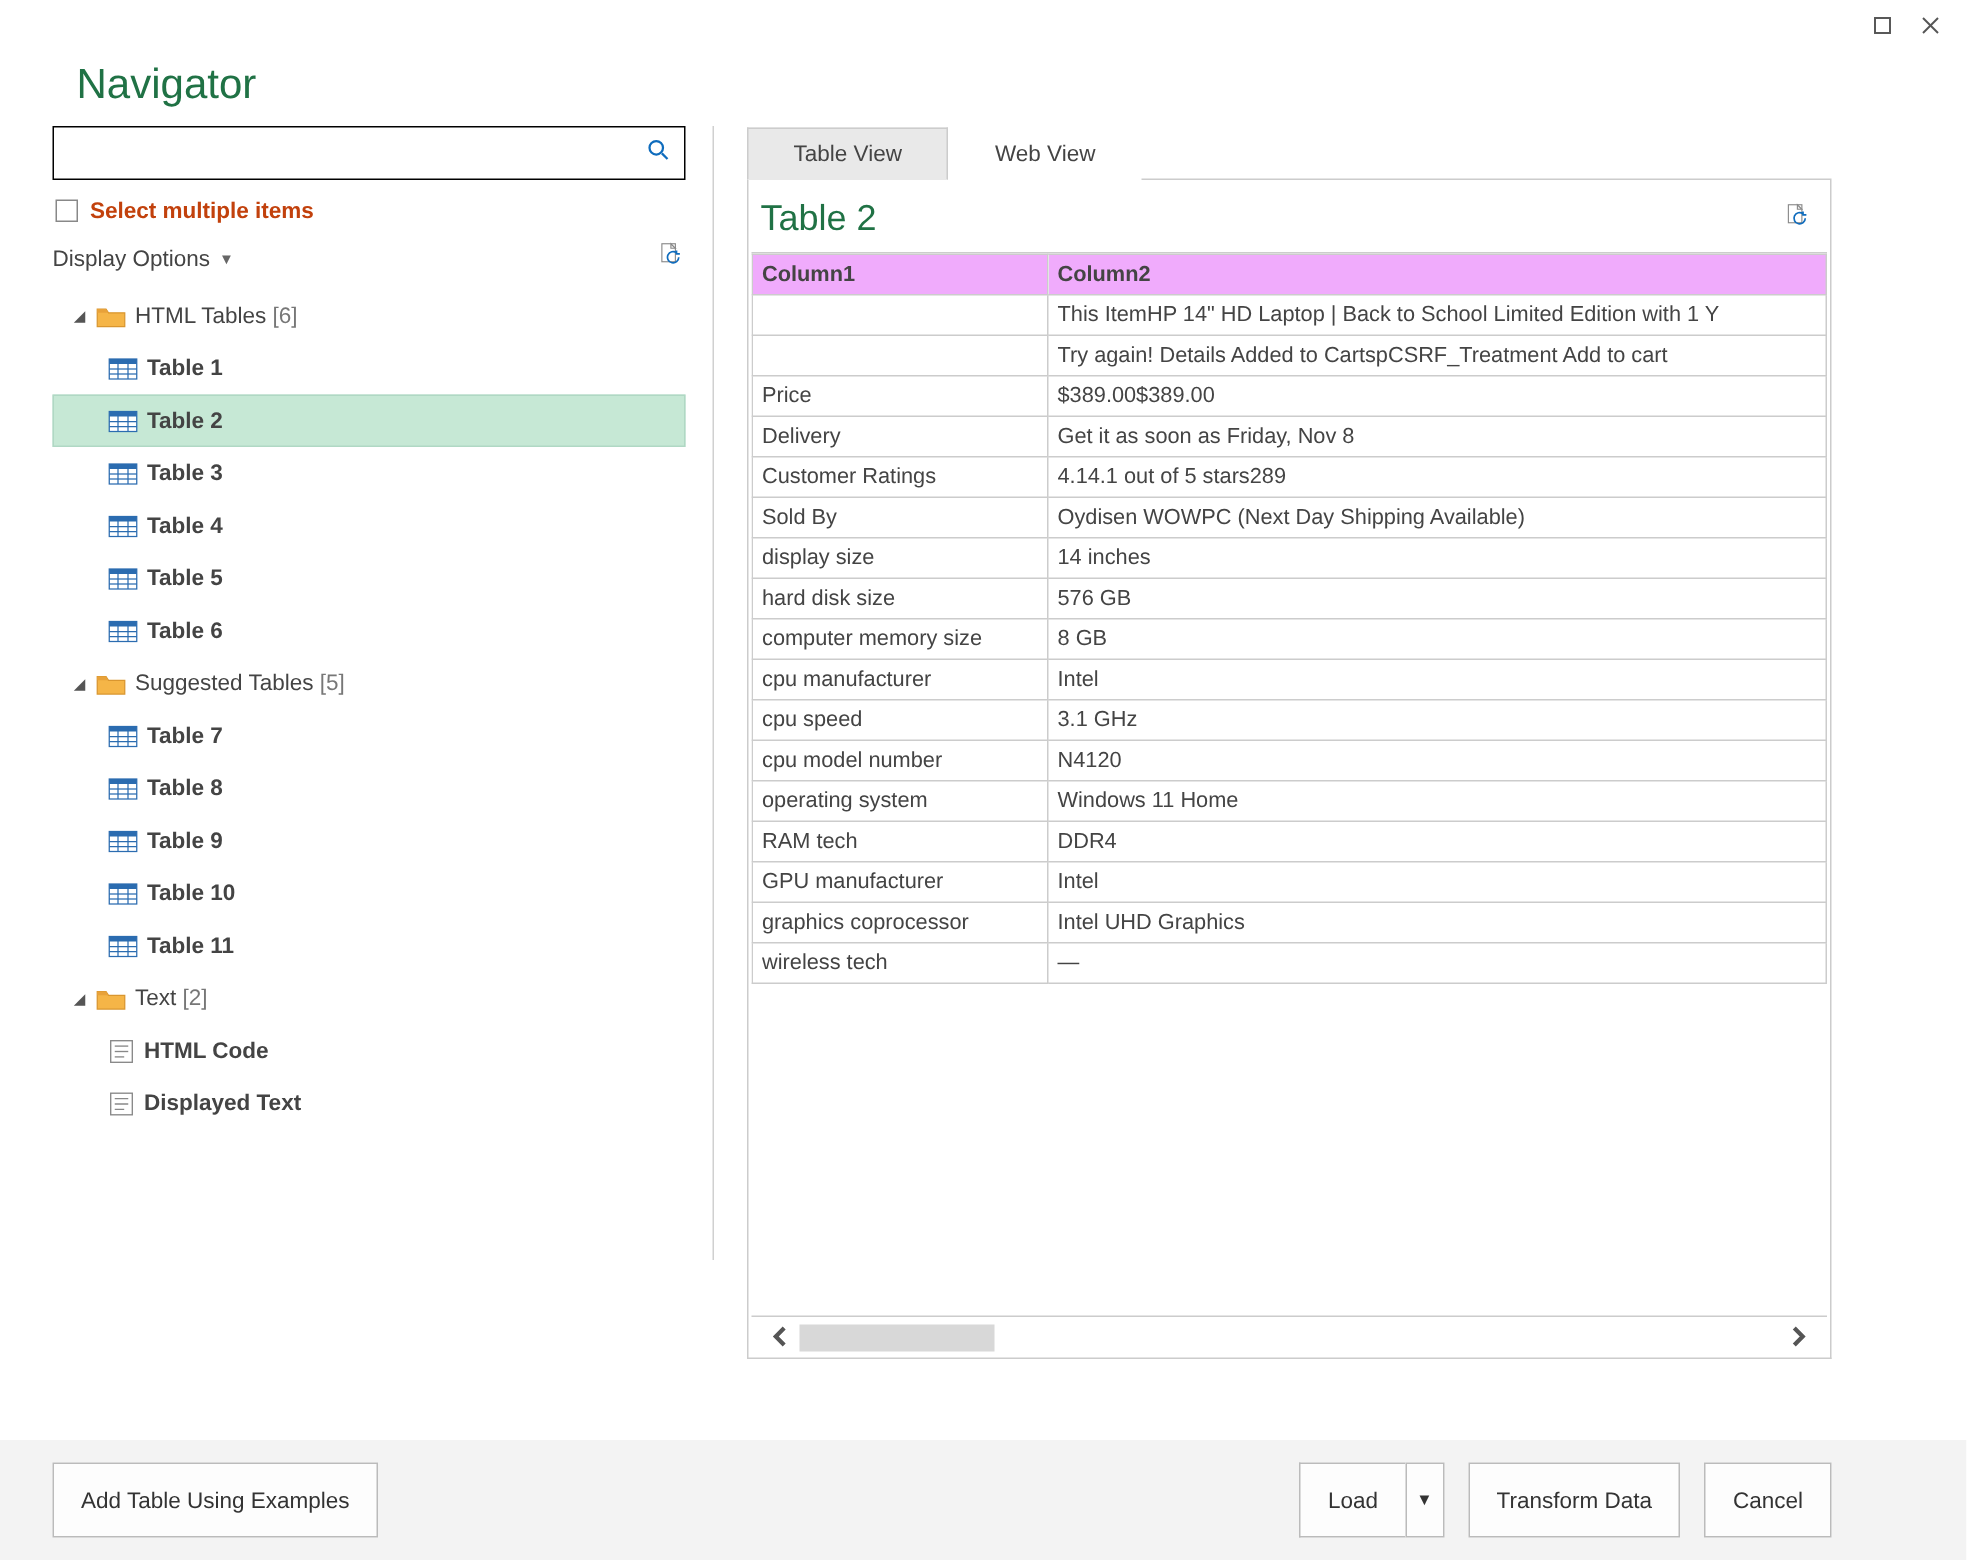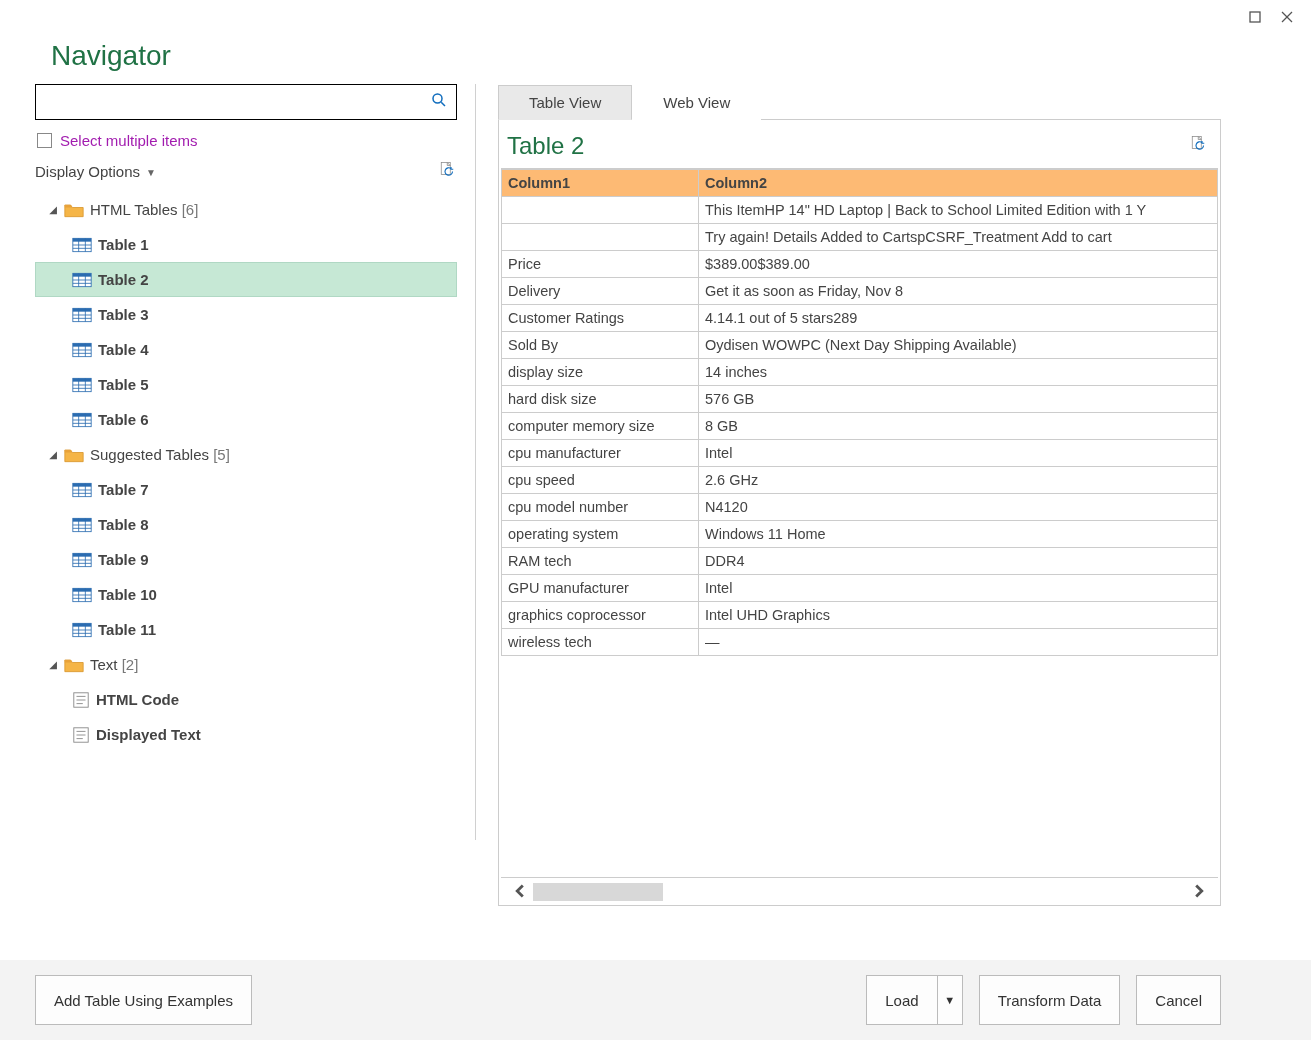--- a/index.html
+++ b/index.html
@@ -8,21 +8,21 @@
   .titlebar { height:30px; display:flex; justify-content:flex-end; align-items:flex-start; padding-right:8px; padding-top:6px;}
   .titlebar .sysbtn { width:32px; height:22px; display:flex; align-items:center; justify-content:center; color:#555; font-size:14px;}
   .header { padding: 10px 35px 6px 35px; font-size:28px; font-weight:400; color:#207245;margin-left:16px; }
   .body { flex:1; display:flex; padding: 0 0 0 35px; min-height:0;}
   .left { width:440px; display:flex; flex-direction:column; padding-top:6px; padding-right:18px; border-right:0; }
   .divider { width:1px; background:#d0d0d0; align-self:stretch; margin-top:6px; margin-bottom:120px;}
   .right { flex:1; display:flex; flex-direction:column; padding-left:22px; padding-right:90px; min-width:0;}
   .searchbox { height:36px; border:1px solid #000; display:flex; align-items:center; padding:0 8px 0 6px;}
   .searchbox input { flex:1; border:none; outline:none; font-size:15px; background:transparent;}
   .searchbox .mag { color:#0f6cbd; }
-  .checkrow { display:flex; align-items:center; gap:8px; padding:12px 0 8px 2px; font-size:15px; color:#a21caf;}
+  .checkrow { display:flex; align-items:center; gap:8px; padding:12px 0 8px 2px; font-size:15px; color:#c2410c;font-weight:bold;}
   .checkrow .box { width:15px; height:15px; border:1px solid #888; background:#fff;}
   .optrow { display:flex; align-items:center; justify-content:space-between; padding:4px 0 10px 0; font-size:15px;}
   .optrow .dd { display:flex; align-items:center; gap:6px;}
   .tri { font-size:10px; color:#666; position:relative; top:1px;}
   .ref-icon svg { width:18px; height:18px; }
   .tree { font-size:15px; color:#444; }
   .tree-row { display:flex; align-items:center; height:35px; padding-left:8px; gap:6px; border:1px solid transparent;}
   .tree-row.lvl1 { padding-left:12px; }
   .tree-row.lvl2 { padding-left:36px;font-weight:bold; }
   .tree-row.selected { background:#c6e8d5; border:1px solid #b0d8c4;}
@@ -36,21 +36,21 @@
   
   .tabs { display:flex; border-bottom:1px solid #ccc; margin-top:6px;}
   .tab { padding:8px 30px; font-size:15px; color:#444; border:1px solid transparent; border-bottom:none; position:relative; top:1px; background:#fff;}
   .tab.active { background:#e9e9e9; border:1px solid #ccc; border-bottom:1px solid #e9e9e9;}
   .preview-frame { border:1px solid #ccc; border-top:none; flex:1; display:flex; flex-direction:column; padding:12px 2px 0 2px; min-height:0; max-height:786px;}
   .preview-head { display:flex; align-items:center; justify-content:space-between; padding:0 10px 8px 6px;}
   .preview-title { font-size:24px; color:#207245; font-weight:400;}
   .tbl-wrap { flex:1; overflow:hidden; border-top:1px solid #ccc;}
   table.grid { border-collapse:collapse; width:100%; table-layout:fixed;}
   table.grid th, table.grid td { border:1px solid #ccc; padding:5px 6px; text-align:left; font-size:14.5px; white-space:nowrap; overflow:hidden; }
-  table.grid th { background:#fdba74; font-weight:700; color:#444;}
+  table.grid th { background:#f0abfc; font-weight:700; color:#444;}
   table.grid th.c1, table.grid td.c1 { width:197px; }
   .hscroll { height:28px; display:flex; align-items:center; border-top:1px solid #ccc; padding:0 6px;}
   .hscroll .arrow { width:26px; text-align:center; color:#555; font-size:18px; line-height:1;}
   .hscroll .track { flex:1; height:18px; background:#fff; position:relative;}
   .hscroll .thumb { position:absolute; left:0; top:0; height:18px; width:130px; background:#d8d8d8;}
   .footer { height:80px; background:#f3f3f3; display:flex; align-items:center; justify-content:space-between; padding:0 90px 0 35px;}
   .btn { height:50px; border:1px solid #bbb; background:#fdfdfd; padding:0 18px; font-size:15px; color:#333; display:inline-flex; align-items:center; }
   .btngrp { display:flex; gap:16px; align-items:center;}
   .split { display:inline-flex; }
   .split .main { border-right:none; padding:0 18px;}
@@ -366,21 +366,21 @@
                 <tr>
                   <td class="c1">computer memory size</td>
                   <td class="c2">8 GB</td>
                 </tr>
                 <tr>
                   <td class="c1">cpu manufacturer</td>
                   <td class="c2">Intel</td>
                 </tr>
                 <tr>
                   <td class="c1">cpu speed</td>
-                  <td class="c2">2.6 GHz</td>
+                  <td class="c2">3.1 GHz</td>
                 </tr>
                 <tr>
                   <td class="c1">cpu model number</td>
                   <td class="c2">N4120</td>
                 </tr>
                 <tr>
                   <td class="c1">operating system</td>
                   <td class="c2">Windows 11 Home</td>
                 </tr>
                 <tr>

